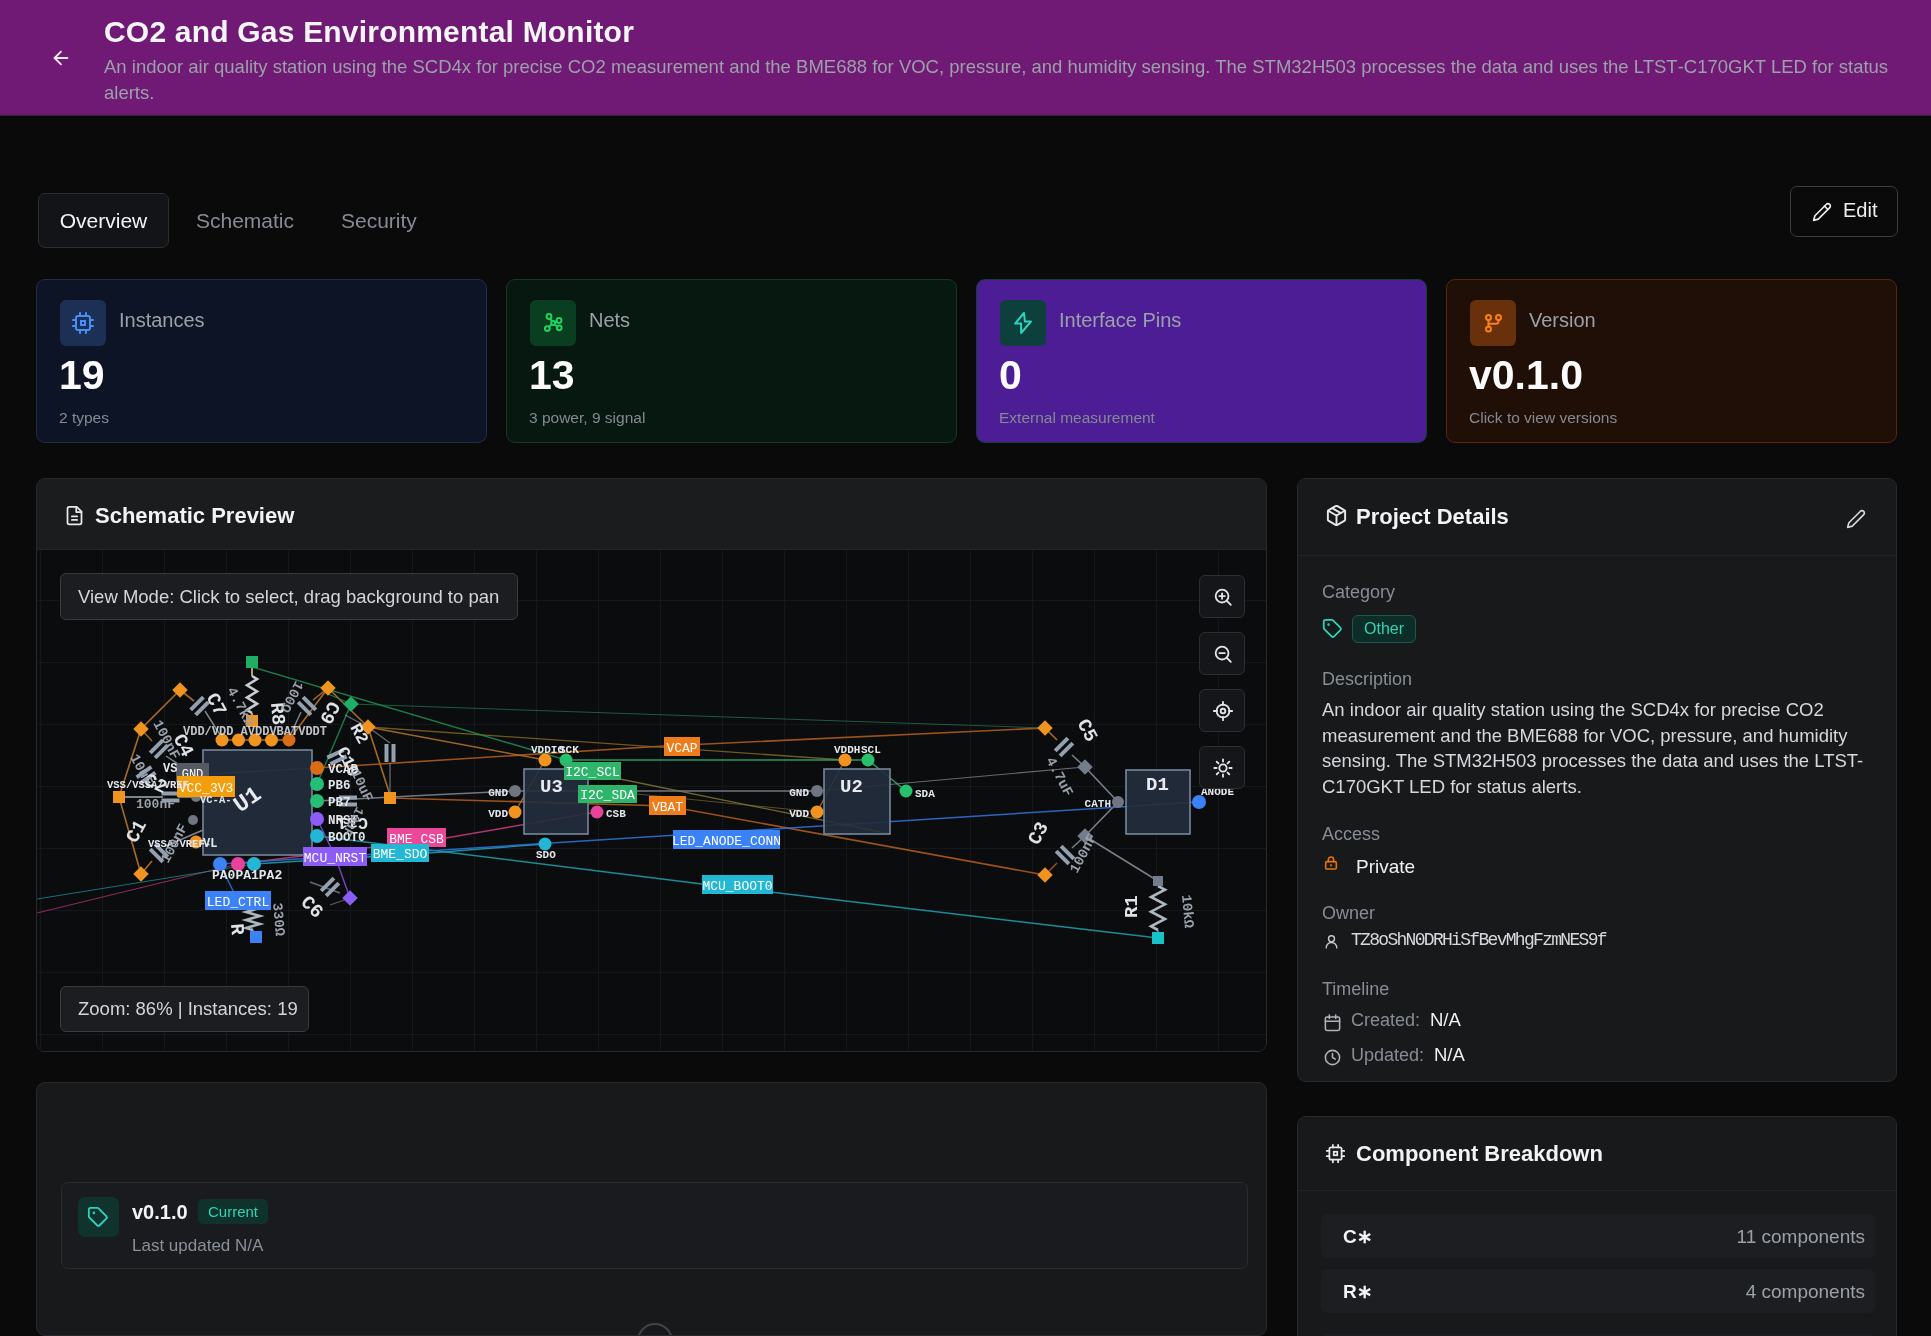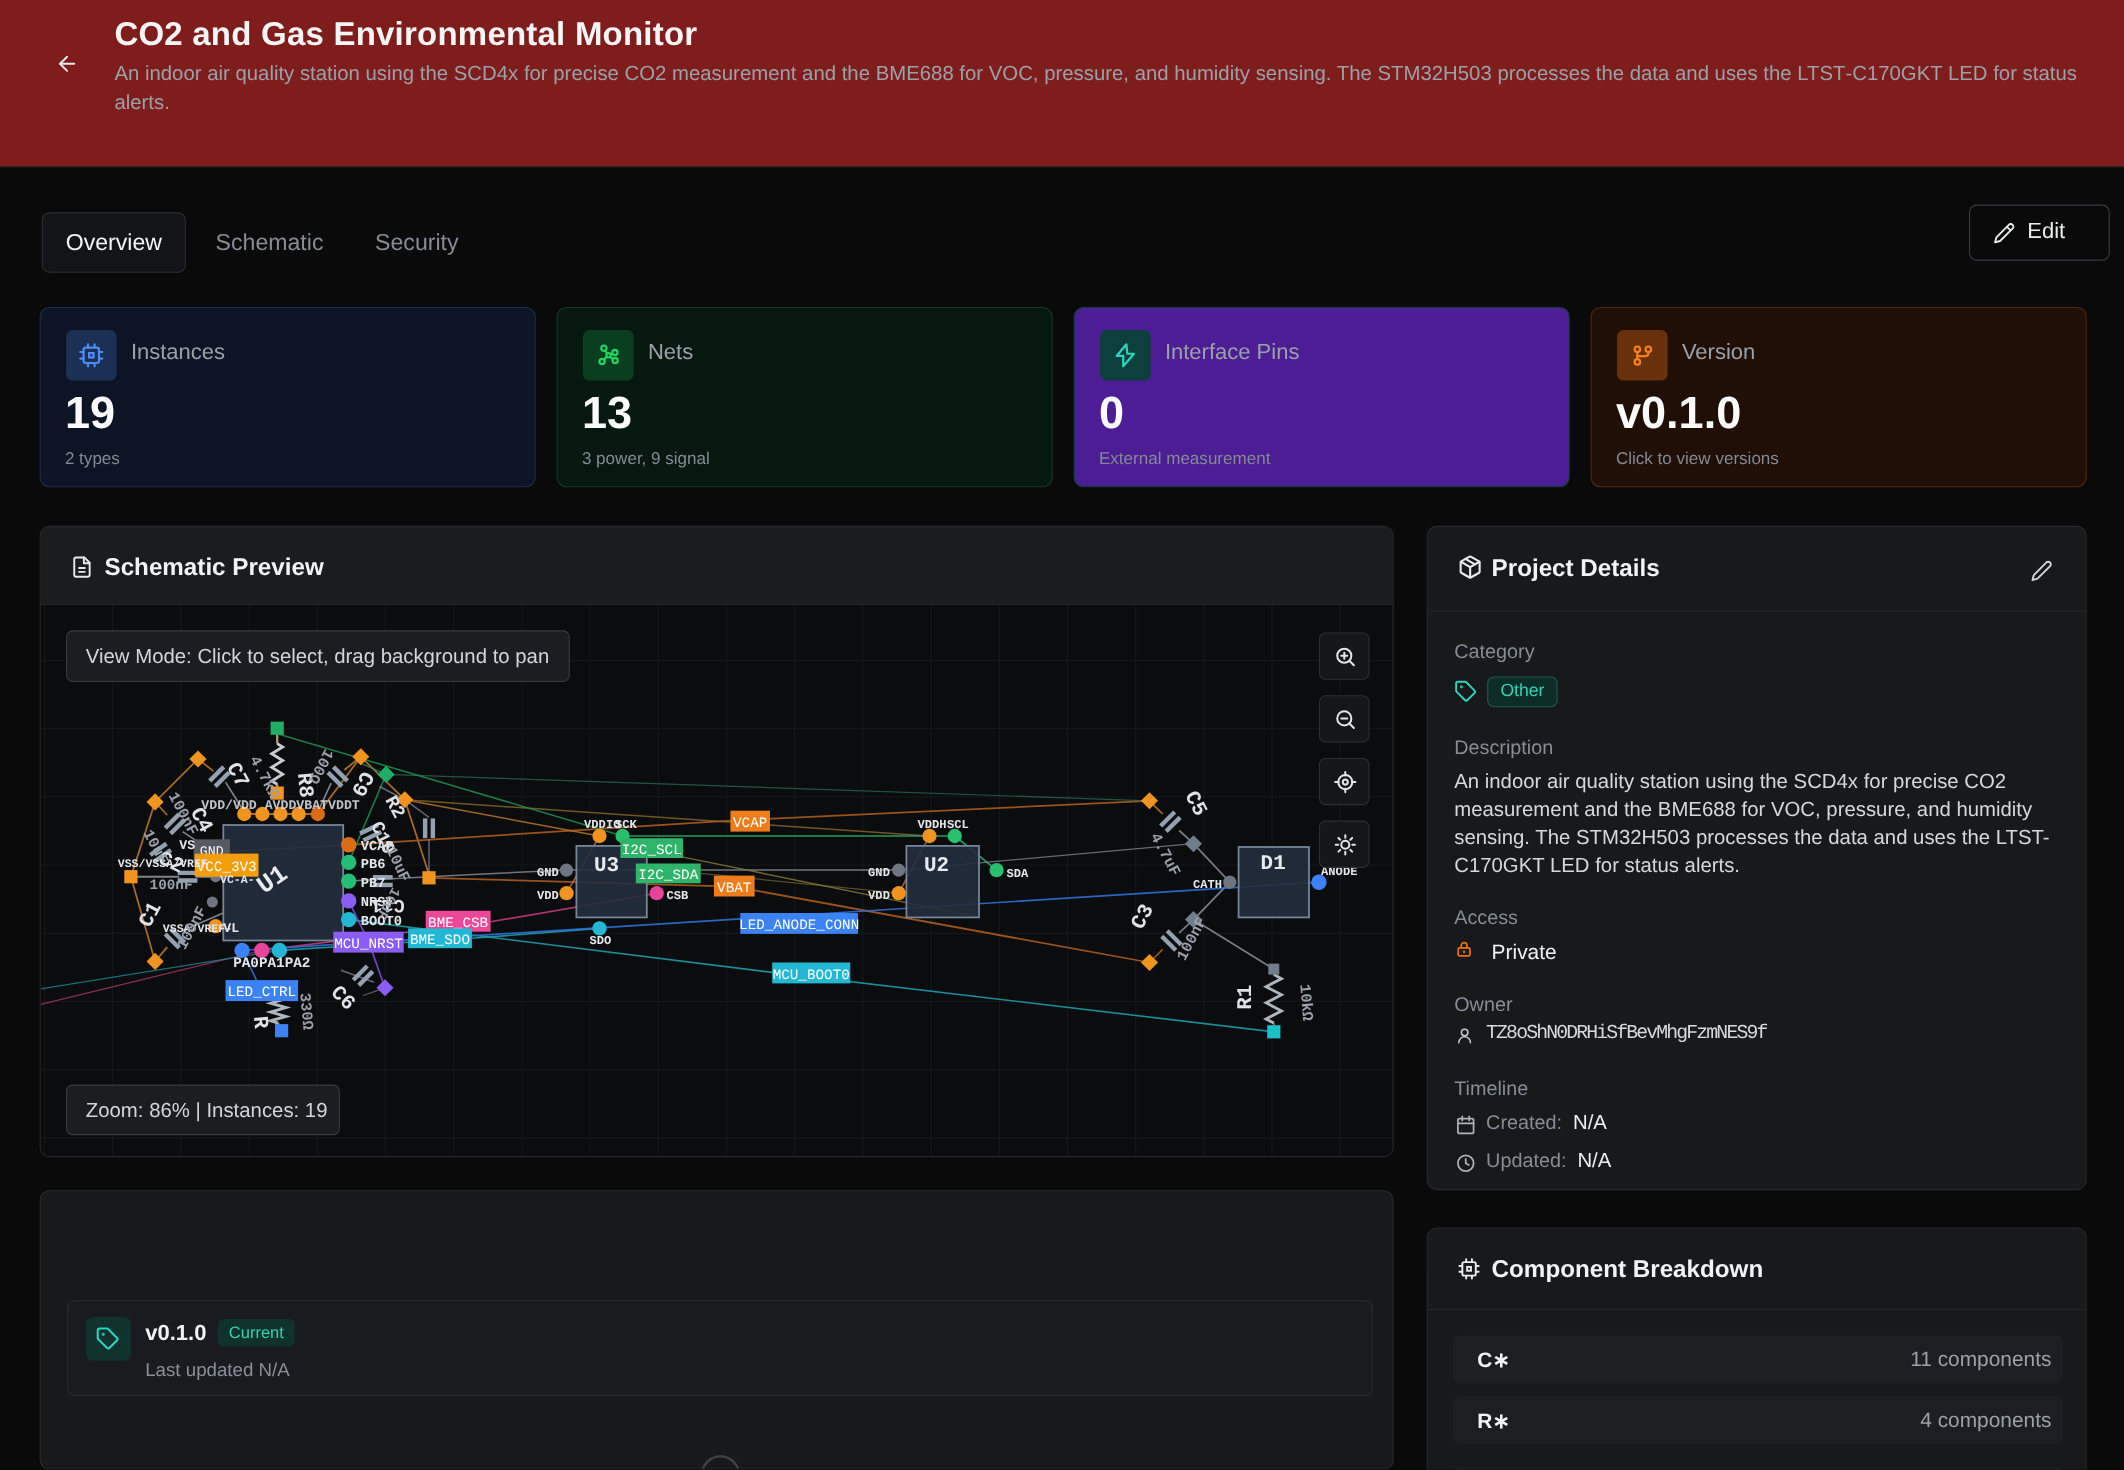--- a/index.html
+++ b/index.html
@@ -1,25 +1,25 @@
 <!DOCTYPE html>
 <html><head>
 <meta charset="utf-8">
 <style>
   * { margin:0; padding:0; box-sizing:border-box; }
   html,body { width:1931px; height:1336px; background:#0a0a0b; font-family:"Liberation Sans",sans-serif; overflow:hidden; position:relative; }
   
-  .hdr { position:absolute; left:0; top:0; width:1931px; height:152px; background:#7f1d1d; border-bottom:1px solid #27282b; }
+  .hdr { position:absolute; left:0; top:0; width:1931px; height:116px; background:#701a75; border-bottom:1px solid #27282b; }
   .back { position:absolute; left:50px; top:47px; width:22px; height:22px; color:#e8e9ea; }
   .title { position:absolute; left:104px; top:15px; font-size:30px; font-weight:700; color:#f4f5f6; letter-spacing:.2px; }
   .subtitle { position:absolute; left:104px; top:54px; width:1800px; font-size:18.5px; line-height:26px; color:#9ba1a9; }
   
   .tab-active { position:absolute; left:38px; top:193px; width:131px; height:55px; background:#131417; border:1px solid #2c2d31; border-radius:7px; color:#f2f3f4; font-size:21px; text-align:center; line-height:53px; }
   .tab { position:absolute; top:193px; height:55px; color:#878c93; font-size:21px; line-height:55px; }
-  .edit-btn { position:absolute; left:1790px; top:186px; width:128px; height:51px; border:1px solid #3b3c40; border-radius:7px; color:#eceded; font-size:20px; }
+  .edit-btn { position:absolute; left:1790px; top:186px; width:108px; height:51px; border:1px solid #3b3c40; border-radius:7px; color:#eceded; font-size:20px; }
   .edit-btn svg { position:absolute; left:21px; top:15px; }
   .edit-btn span { position:absolute; left:52px; top:12px; }
   
   .card { position:absolute; top:279px; width:451px; height:164px; border-radius:9px; border:1px solid; }
   .card .ic { position:absolute; left:23px; top:20px; width:46px; height:46px; border-radius:6px; }
   .card .ic svg { position:absolute; left:11px; top:11px; }
   .card .lbl { position:absolute; left:82px; top:29px; font-size:20px; color:#9ba1a9; }
   .card .num { position:absolute; left:22px; top:72px; font-size:41px; font-weight:700; color:#fbfbfc; }
   .card .sub { position:absolute; left:22px; top:129px; font-size:15.5px; color:#848a93; }
   

